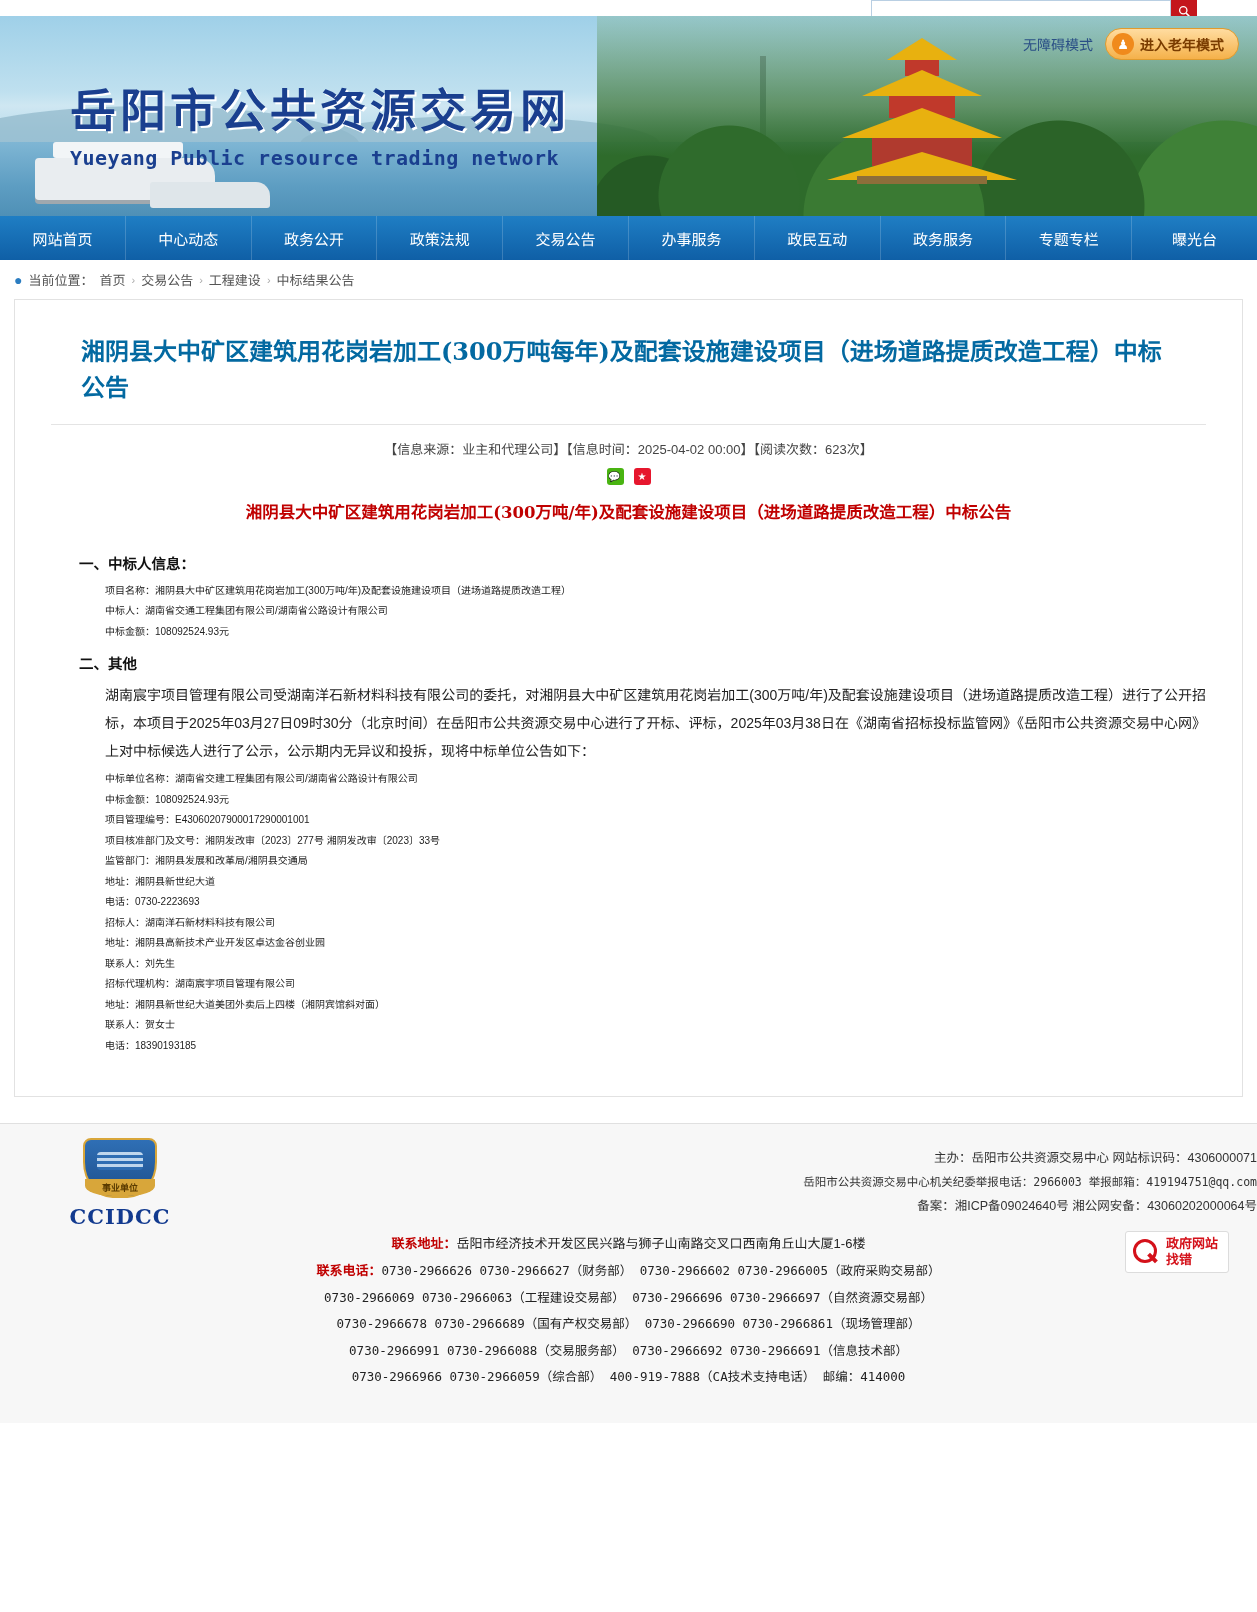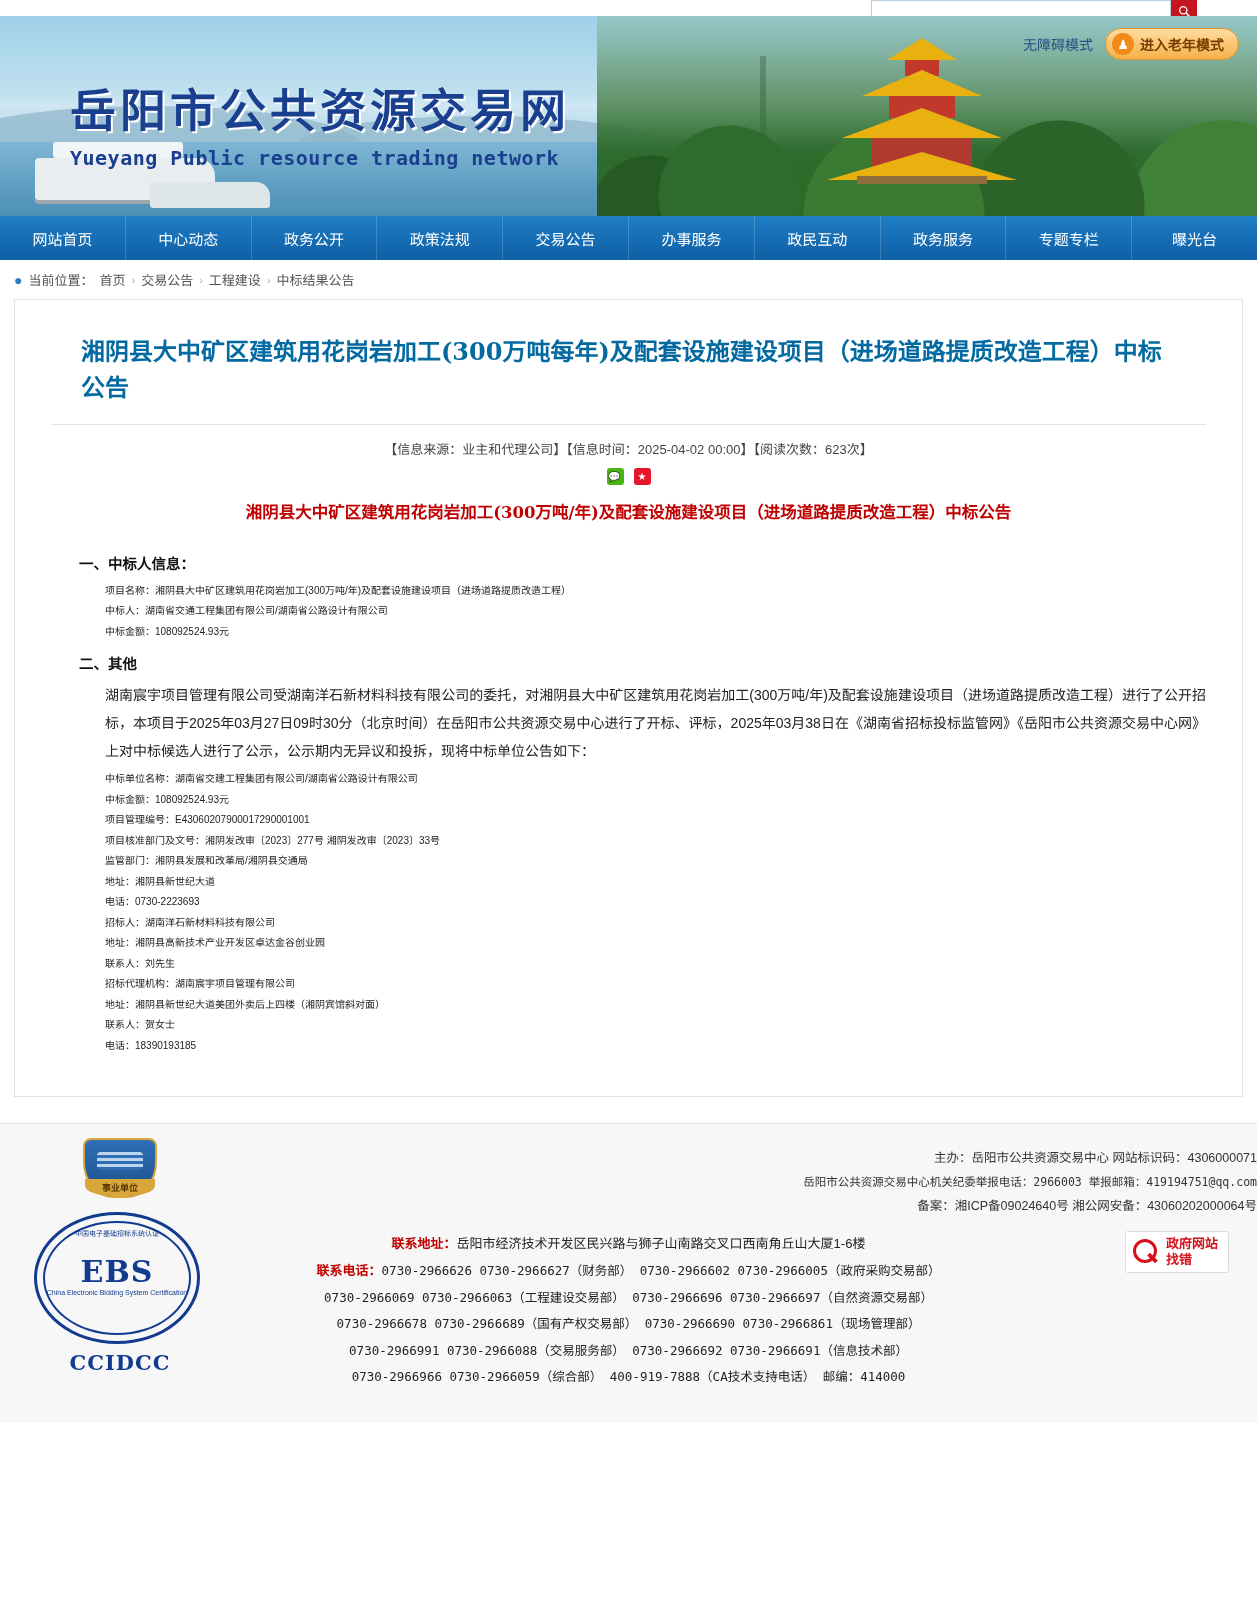--- a/index.html
+++ b/index.html
@@ -416,28 +416,20 @@
 </div>
 
 <div class="footer">
 
   <div class="badge-left">
     <div class="shield">
       <div class="wave"></div>
       <div class="lbl">事业单位</div>
     </div>
 
-    <div class="ebs">
-      <div class="ring"></div>
-      <div class="ring2"></div>
-      <div class="top">中国电子基础招标系统认证</div>
-      <div class="txt">EBS</div>
-      <div class="sml">China Electronic Bidding
-System Certification</div>
-    </div>
     <div class="ccidcc">CCIDCC</div>
   </div>
 
   <div class="center">
     <div>主办：岳阳市公共资源交易中心  网站标识码：4306000071</div>
     <div class="mono">岳阳市公共资源交易中心机关纪委举报电话：2966003  举报邮箱：419194751@qq.com</div>
     <div>备案：湘ICP备09024640号  湘公网安备：43060202000064号</div>
   </div>
 
   <div class="contact">

